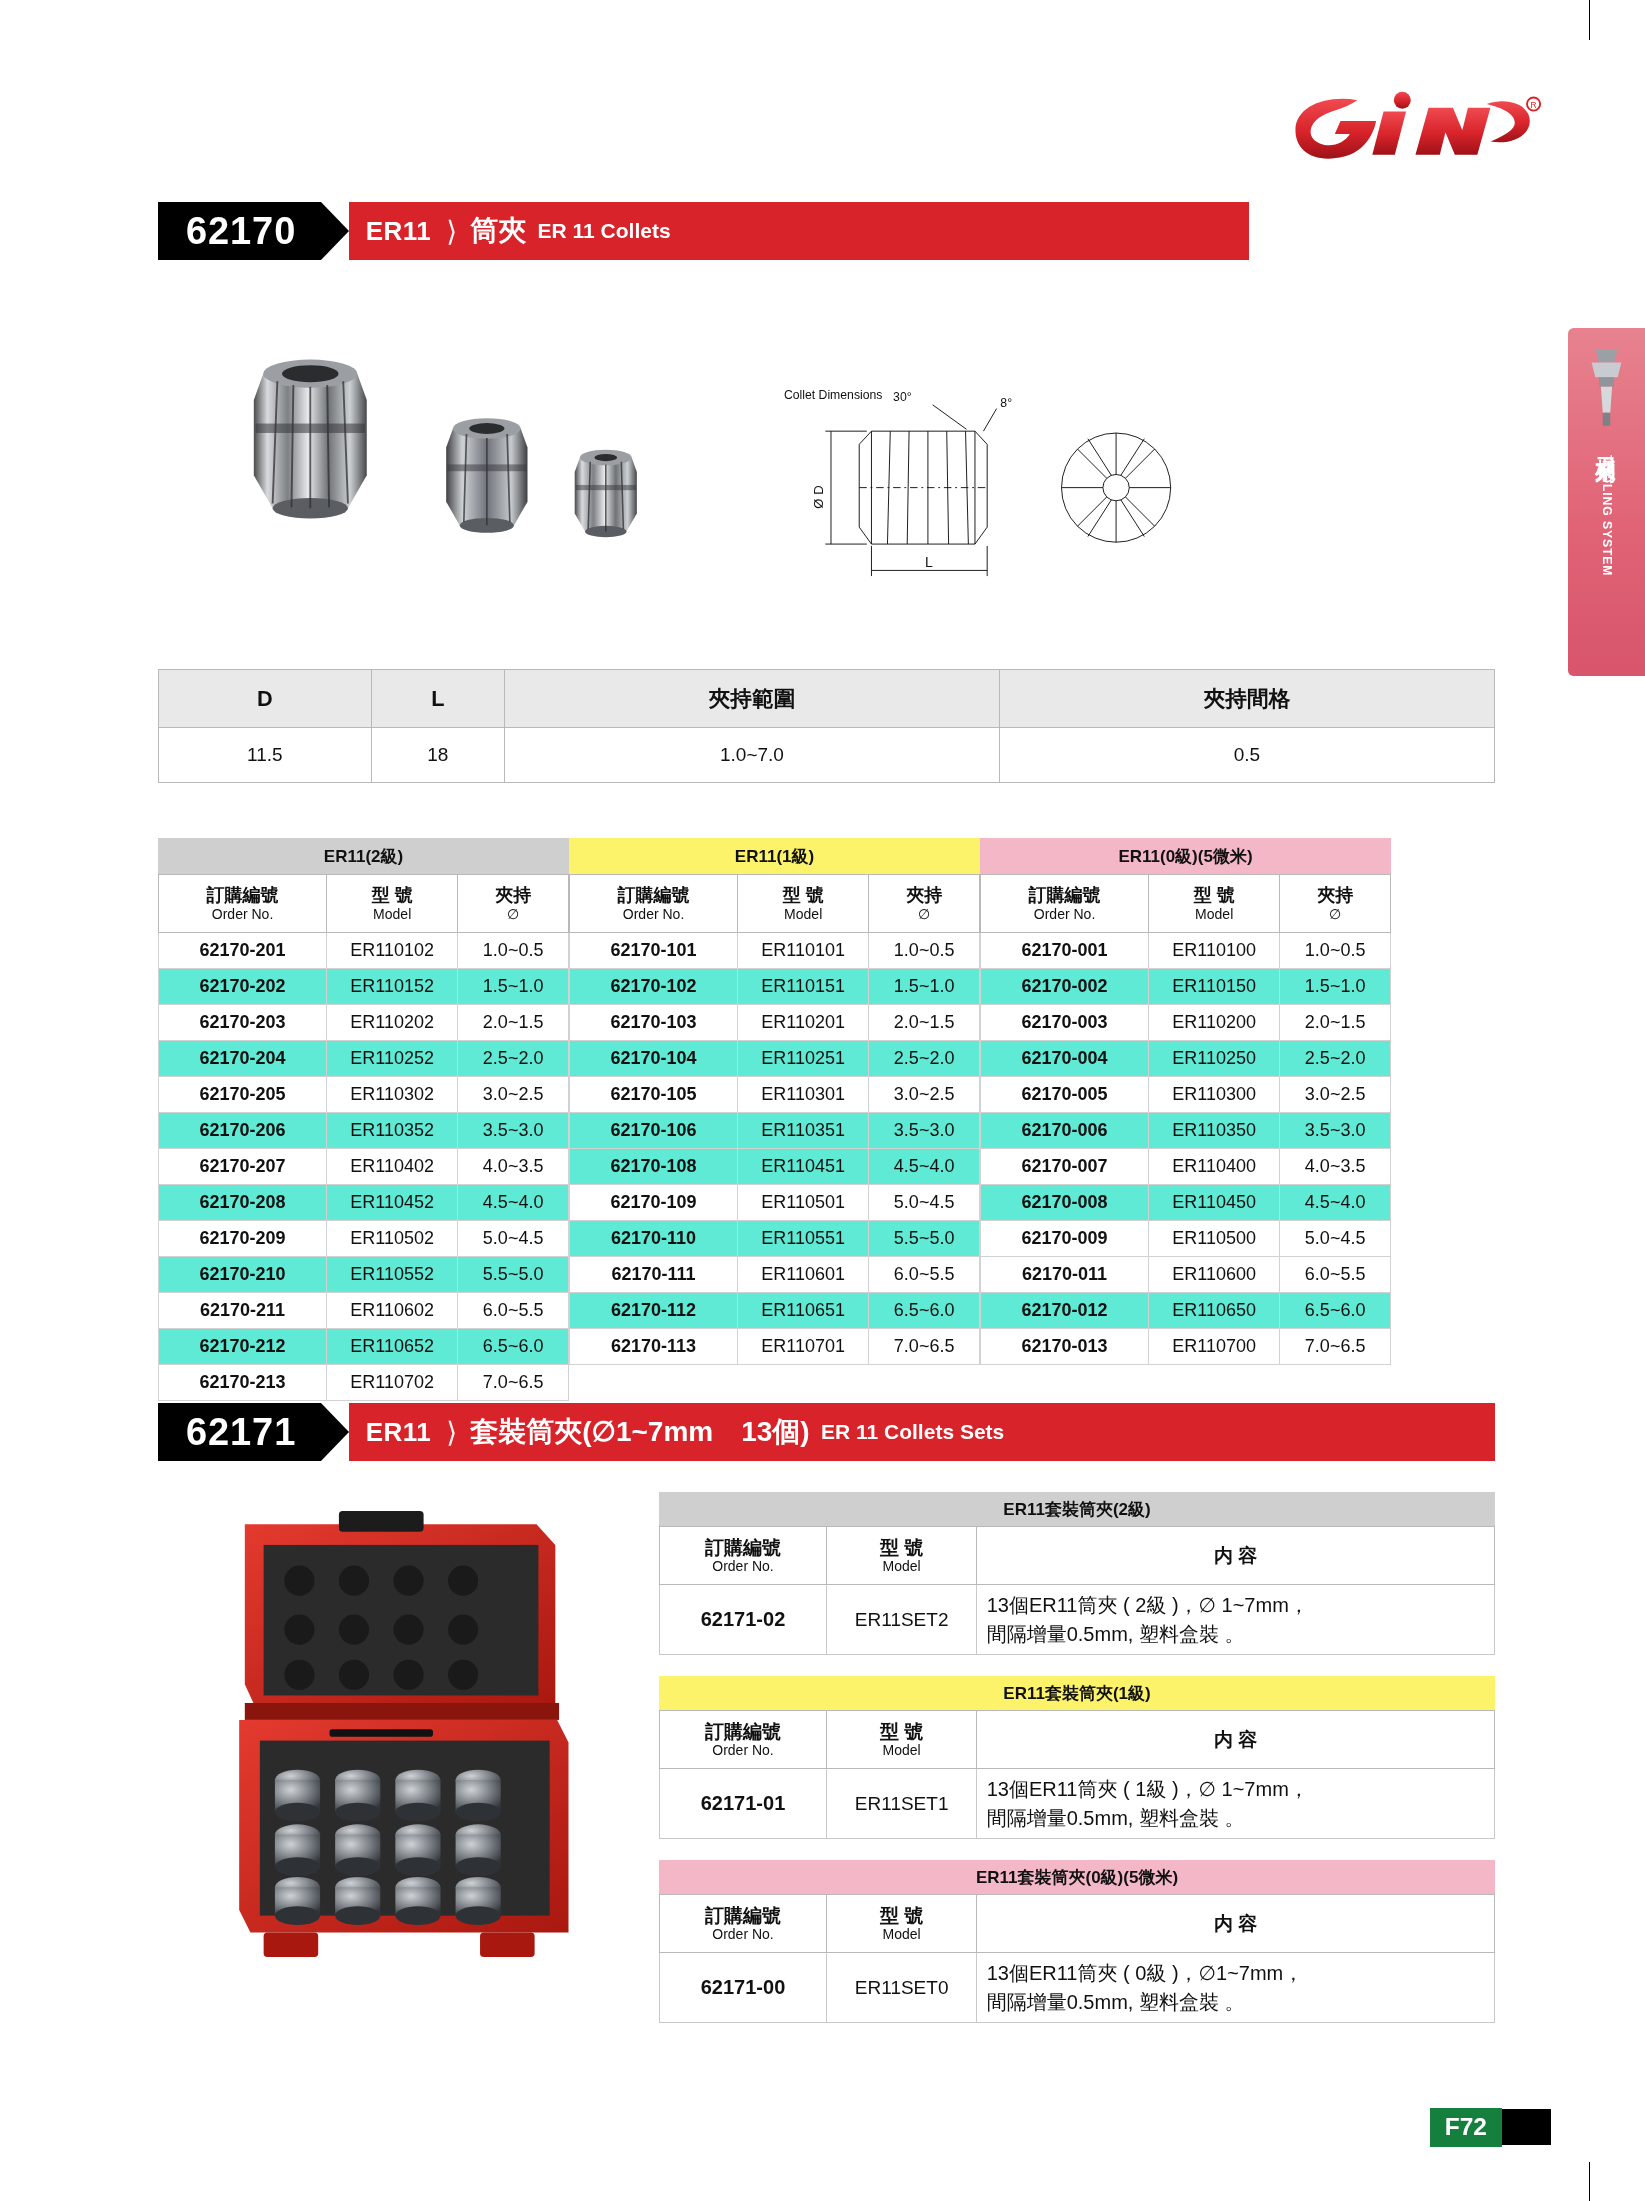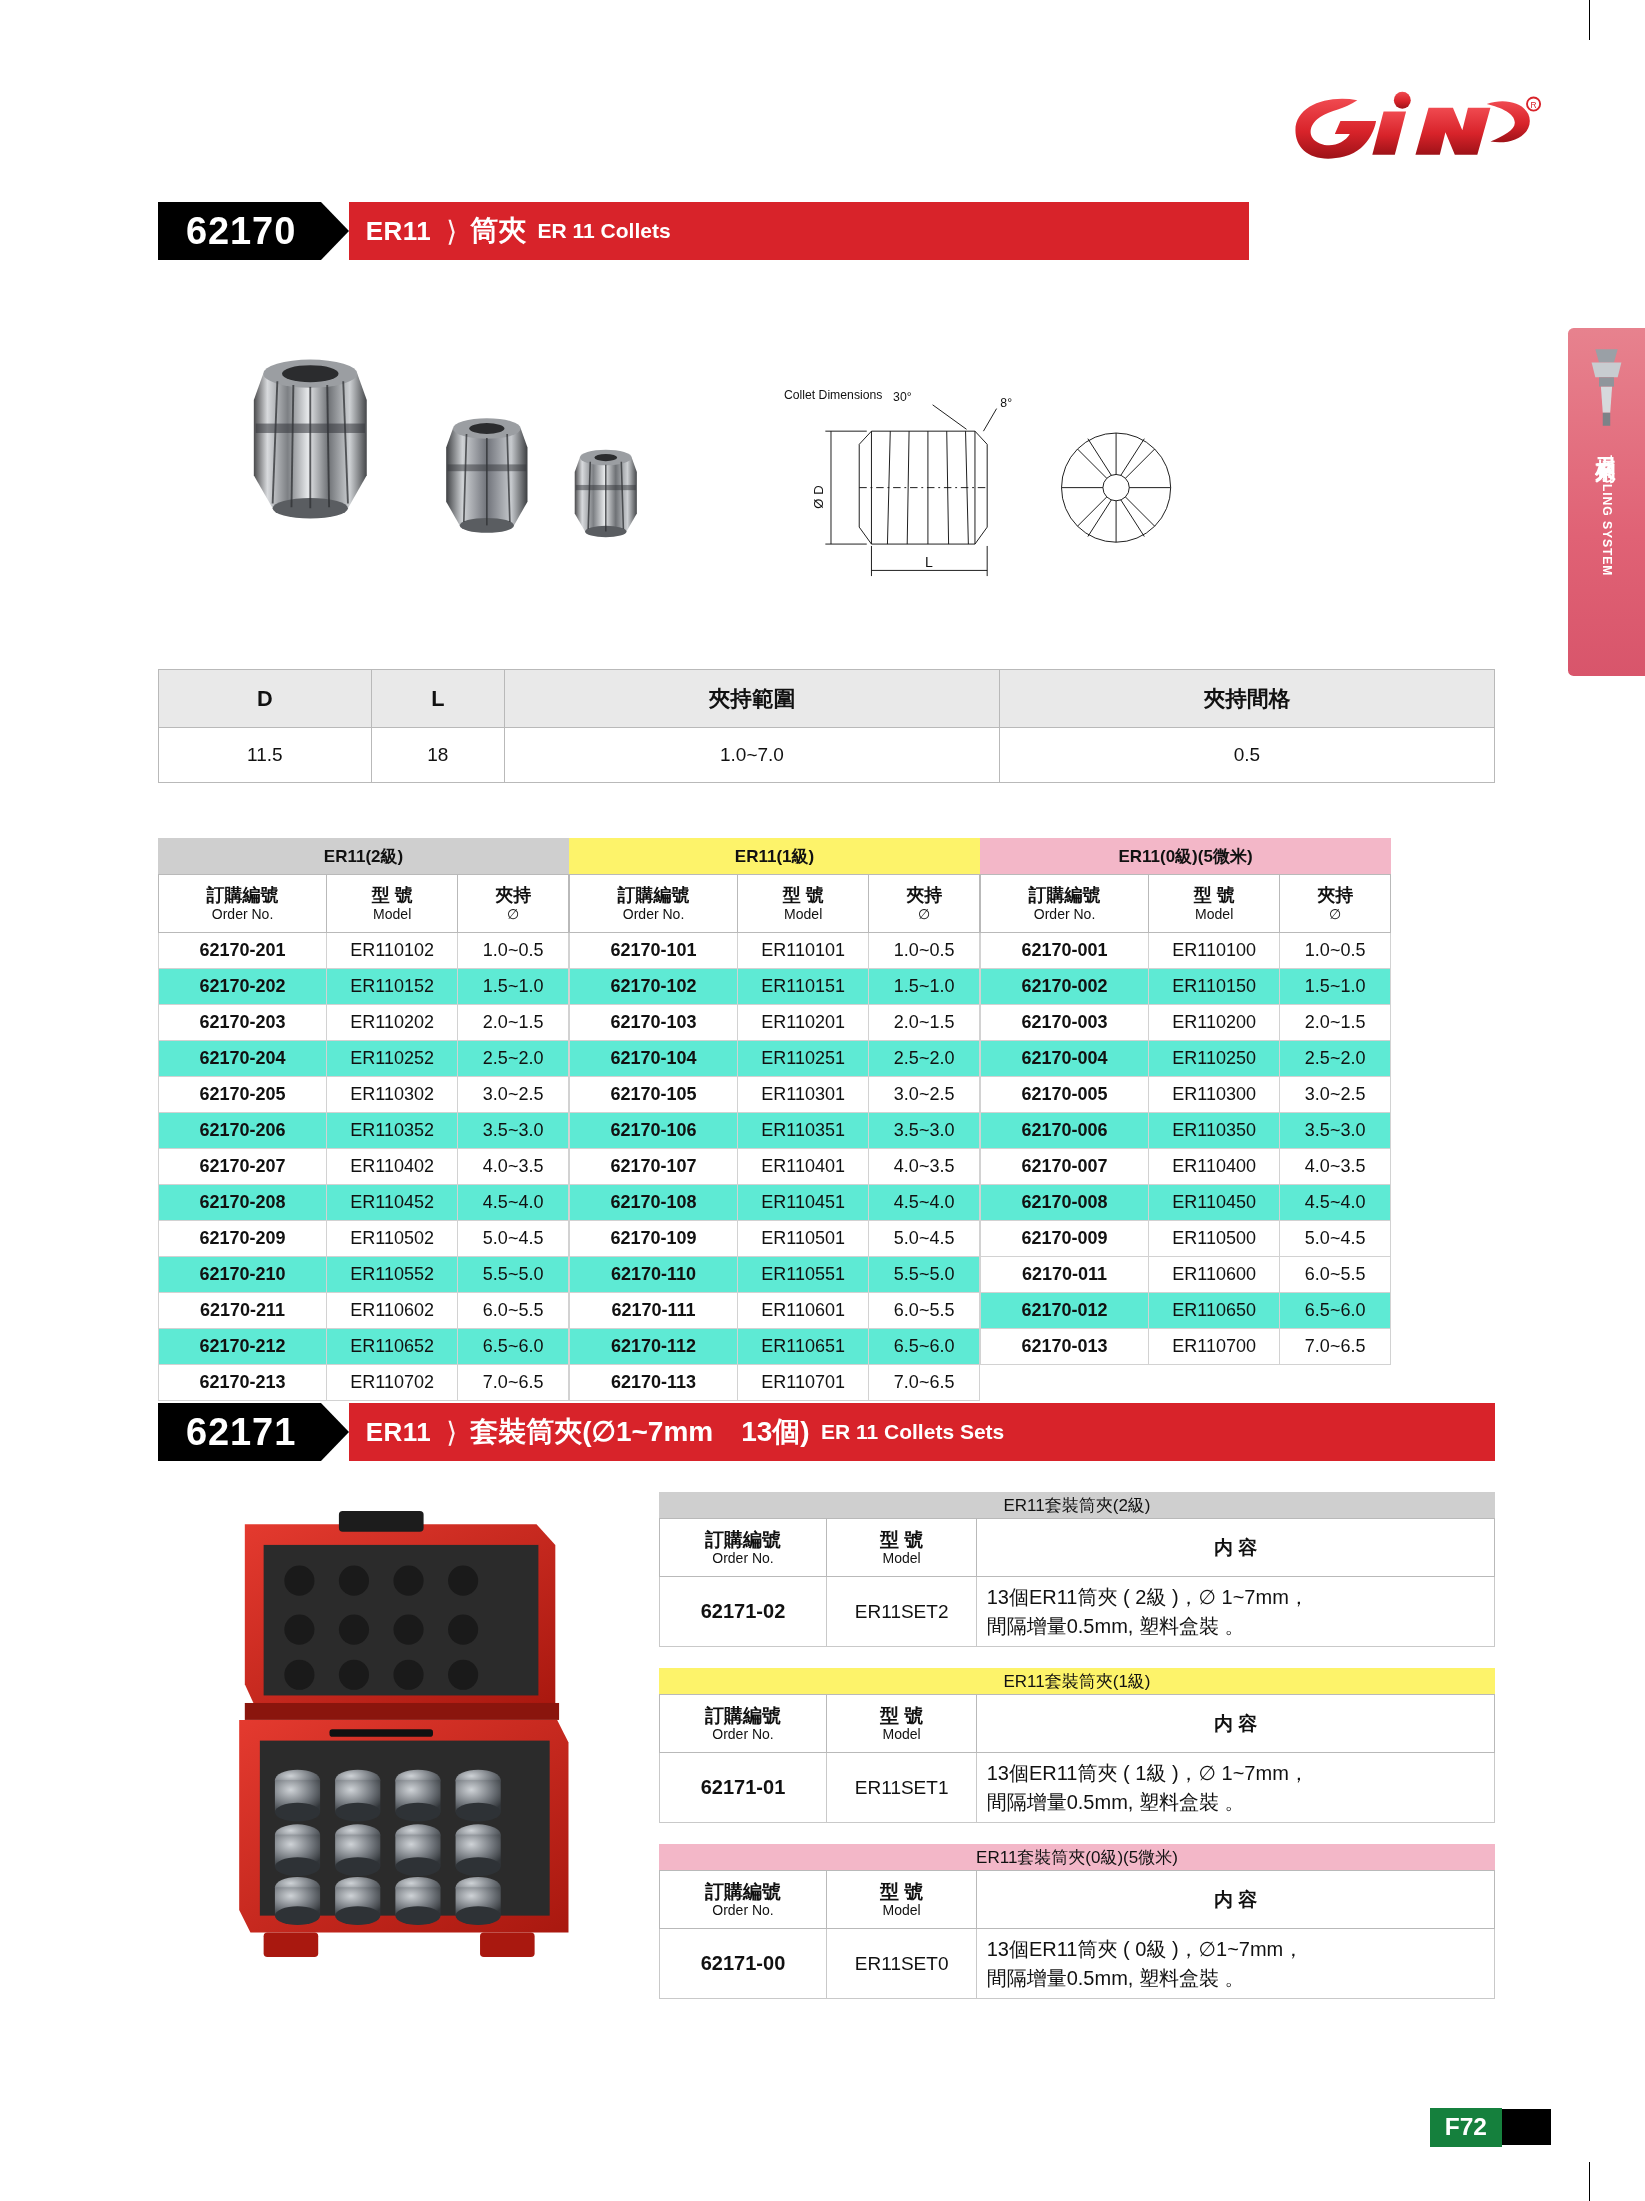--- a/index.html
+++ b/index.html
@@ -98,22 +98,22 @@
   .col-ord { width:41%; }
   .col-mdl { width:32%; }
   .col-dia { width:27%; }
 
   
   .set-photo { position:absolute; left:226px; top:1507px; width:414px; height:471px; }
 
   .set-tables { position:absolute; left:659px; top:1492px; width:836px; }
   .set-block { margin-bottom:21px; }
   .set-cap {
-    height:26px; display:flex; align-items:center; justify-content:center;
-    font-size:17px; font-weight:normal;
+    height:34px; display:flex; align-items:center; justify-content:center;
+    font-size:17px; font-weight:bold;
   }
   table.setbl { width:100%; border-collapse:collapse; }
   table.setbl th {
     border:0.9px solid #b9b9b9; height:58px; font-size:19px; font-weight:bold; line-height:1.15; background:#fff;
   }
   table.setbl th .en { font-size:14px; font-weight:normal; display:block; }
   table.setbl td {
     border:0.9px solid #c9c9c9; height:70px; text-align:center; font-size:19px;
   }
   table.setbl td.ordc { font-weight:bold; font-size:20px; }
@@ -436,25 +436,20 @@
         <tr>
             <td class="ord">62170-105</td>
             <td>ER110301</td>
             <td>3.0~2.5</td>
           </tr>
         <tr class="alt">
             <td class="ord">62170-106</td>
             <td>ER110351</td>
             <td>3.5~3.0</td>
           </tr>
-        <tr>
-            <td class="ord">62170-107</td>
-            <td>ER110401</td>
-            <td>4.0~3.5</td>
-          </tr>
         <tr class="alt">
             <td class="ord">62170-108</td>
             <td>ER110451</td>
             <td>4.5~4.0</td>
           </tr>
         <tr>
             <td class="ord">62170-109</td>
             <td>ER110501</td>
             <td>5.0~4.5</td>
           </tr>

